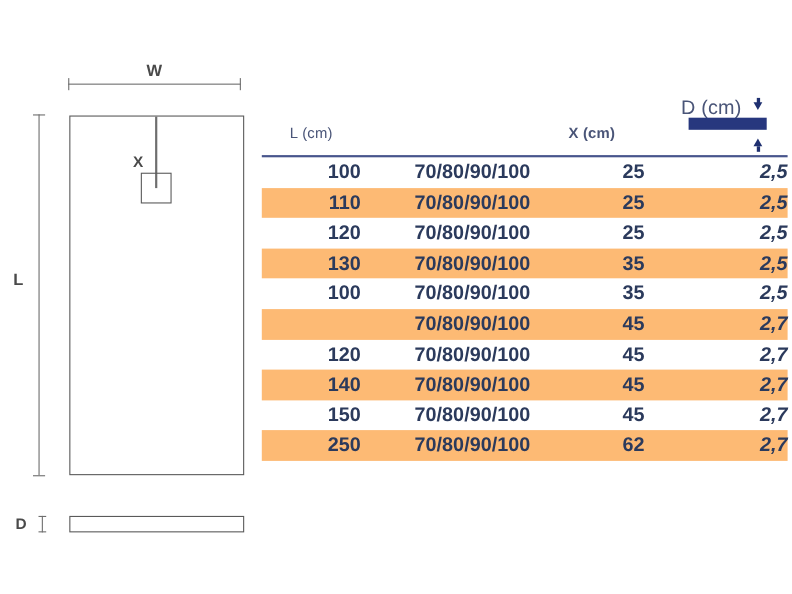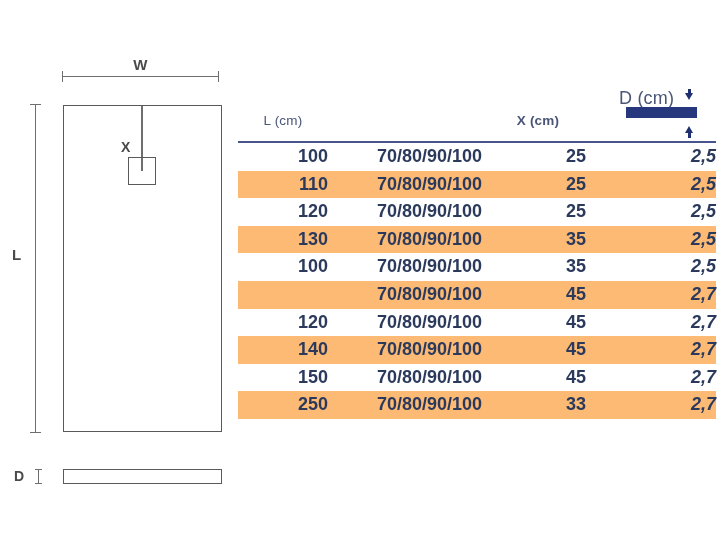--- a/index.html
+++ b/index.html
@@ -384,18 +384,18 @@
         </div>
         <div class="trow">
           <div class="td col-l">150</div>
           <div class="td col-w">70/80/90/100</div>
           <div class="td col-x">45</div>
           <div class="td col-d">2,7</div>
         </div>
         <div class="trow striped">
           <div class="td col-l">250</div>
           <div class="td col-w">70/80/90/100</div>
-          <div class="td col-x">33</div>
+          <div class="td col-x">62</div>
           <div class="td col-d">2,7</div>
         </div>
       </div>
   </div>
 </div>
 
 </body></html>

